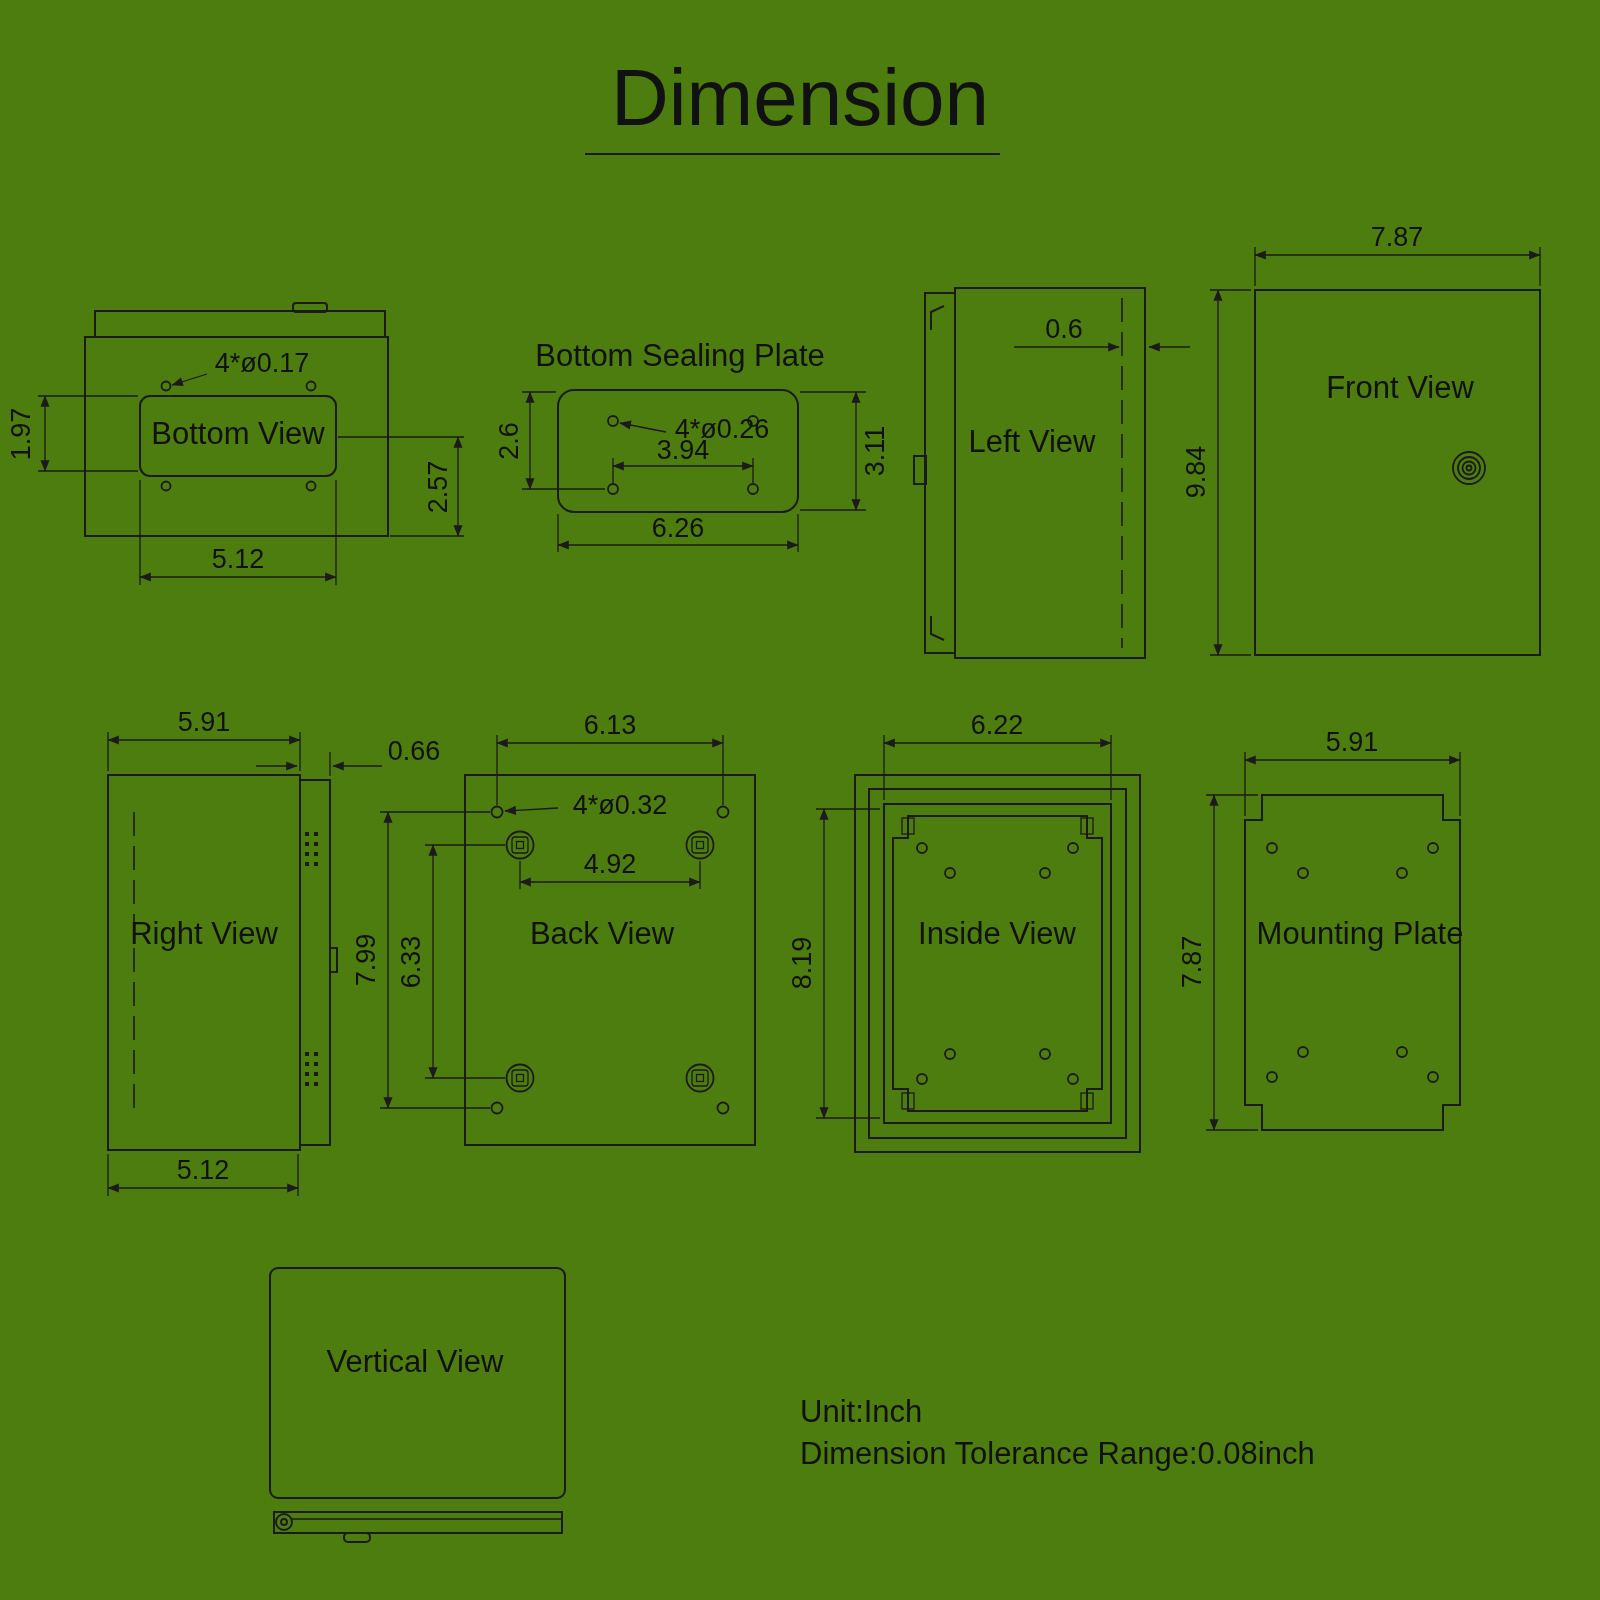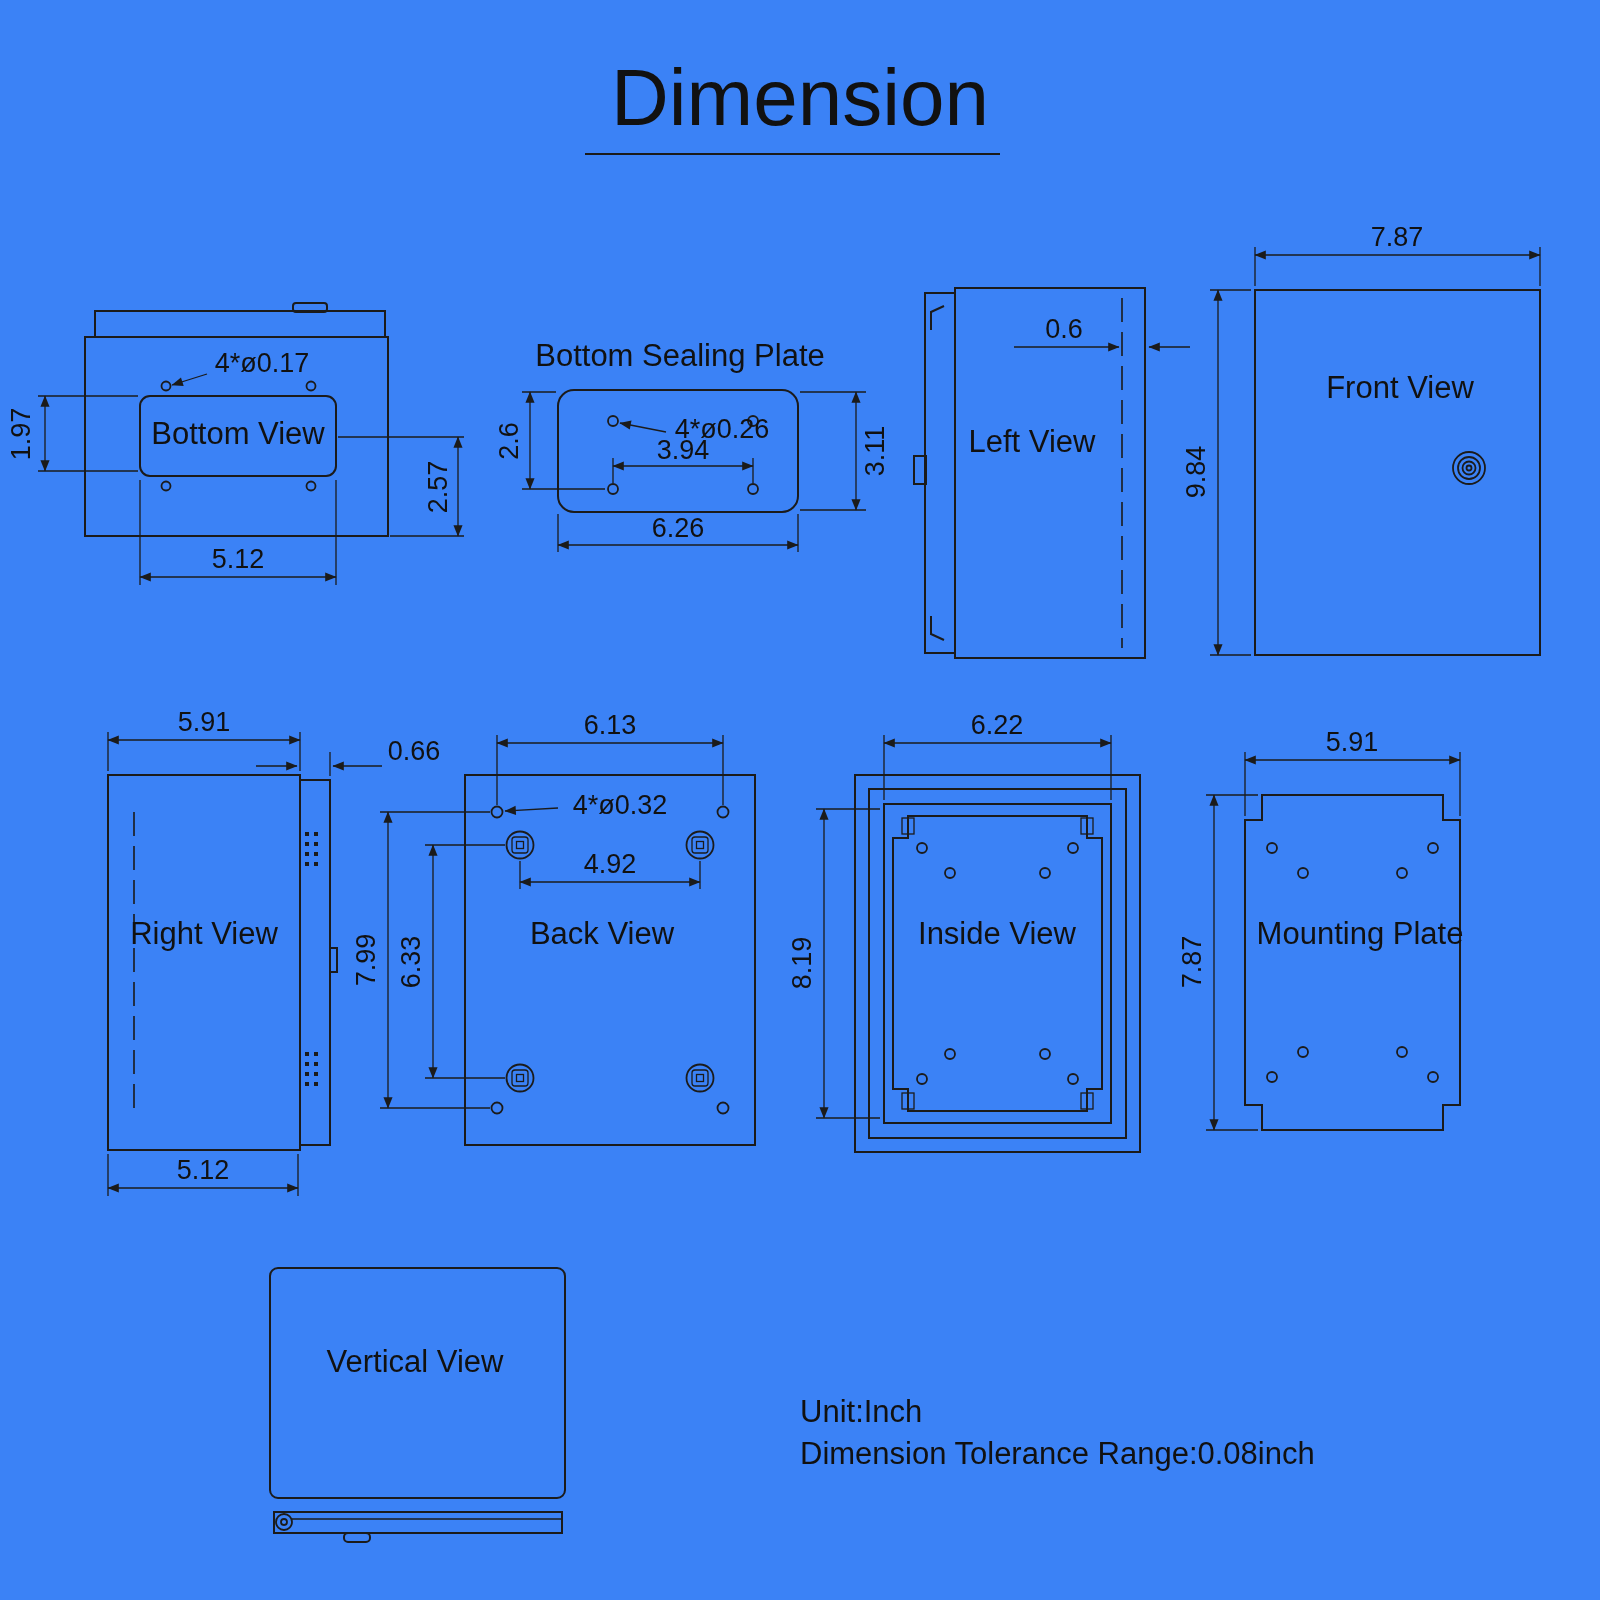--- a/index.html
+++ b/index.html
@@ -1,16 +1,16 @@
 <!DOCTYPE html>
 <html><head>
 <meta charset="utf-8">
 <style>
   html,body { margin:0; padding:0; background:#ffffff; }
-  .page { width:1600px; height:1600px; background:#3b82f6; position:relative; }
+  .page { width:1600px; height:1600px; background:#4d7c0f; position:relative; }
   svg { display:block; }
   text { font-family:"Liberation Sans", sans-serif; fill:#111111; }
   .title { font-size:80px; }
   .lbl   { font-size:31px; }
   .dim   { font-size:27px; }
   .note  { font-size:31px; }
   .obj   { fill:none; stroke:#1b1b1b; stroke-width:2; }
   .thin  { fill:none; stroke:#1b1b1b; stroke-width:1.3; }
   .dimline { fill:none; stroke:#1b1b1b; stroke-width:1.3; marker-start:url(#arr); marker-end:url(#arr); }
   .leader  { fill:none; stroke:#1b1b1b; stroke-width:1.3; marker-end:url(#arr); }

